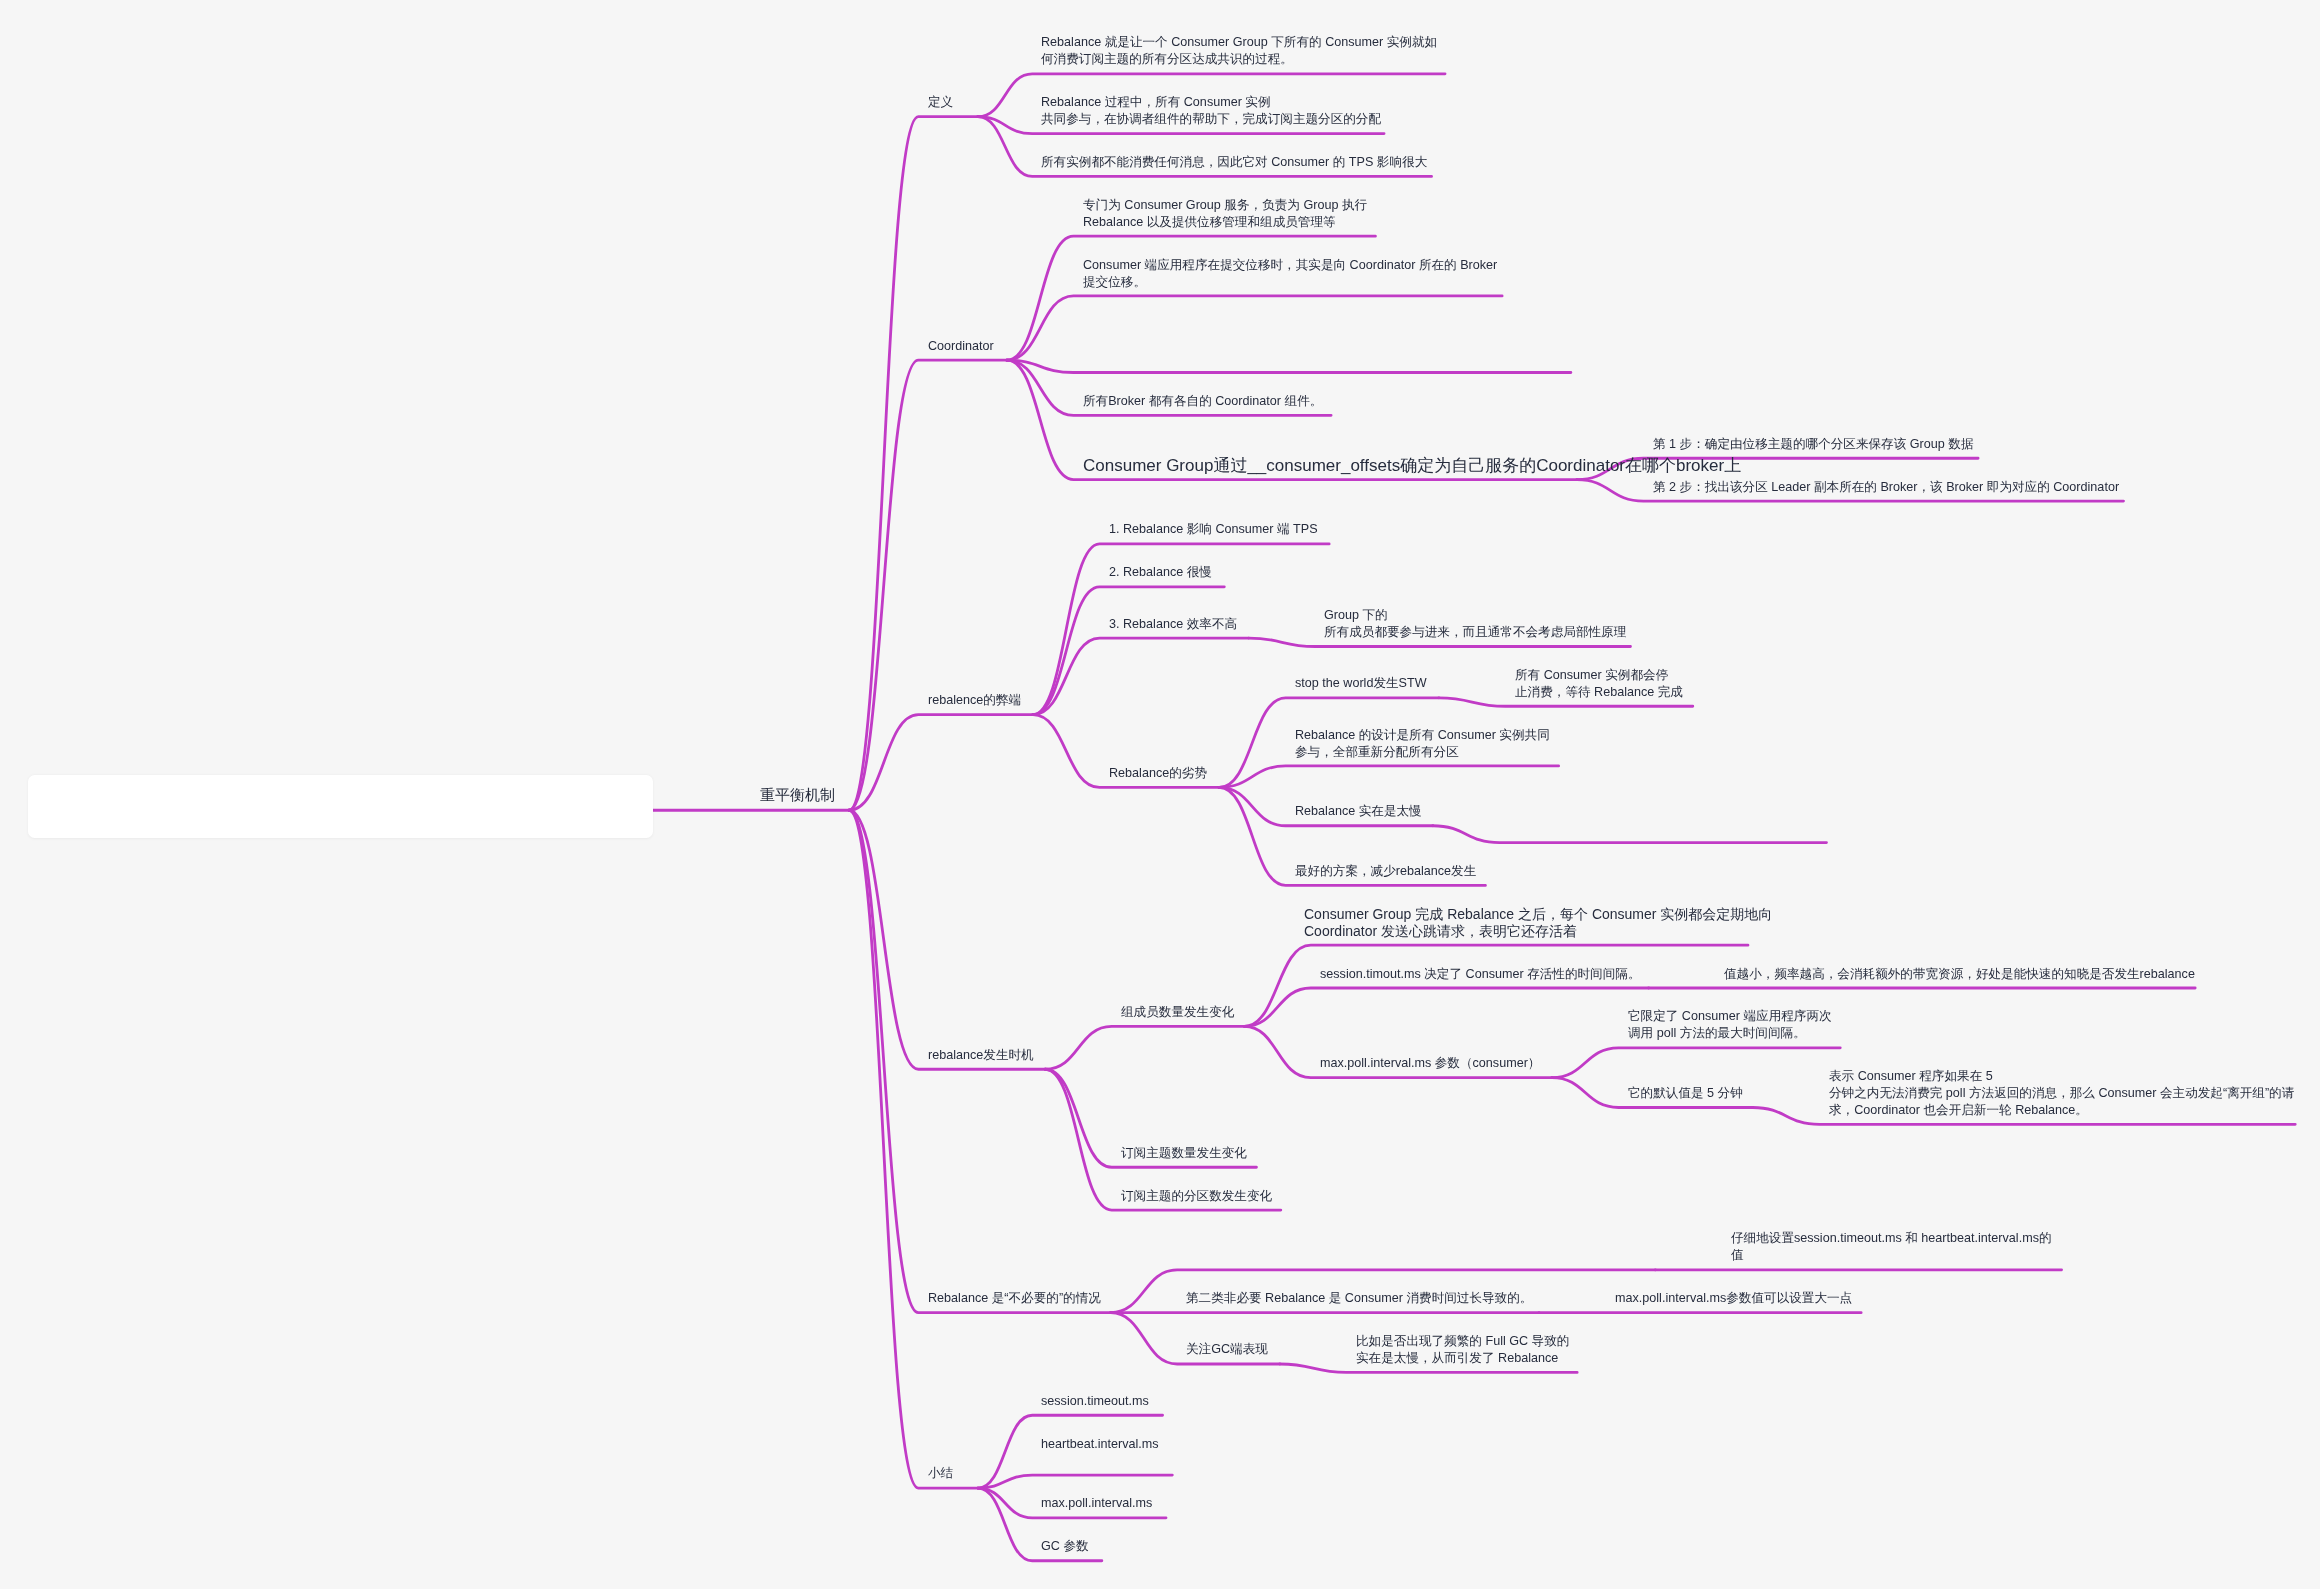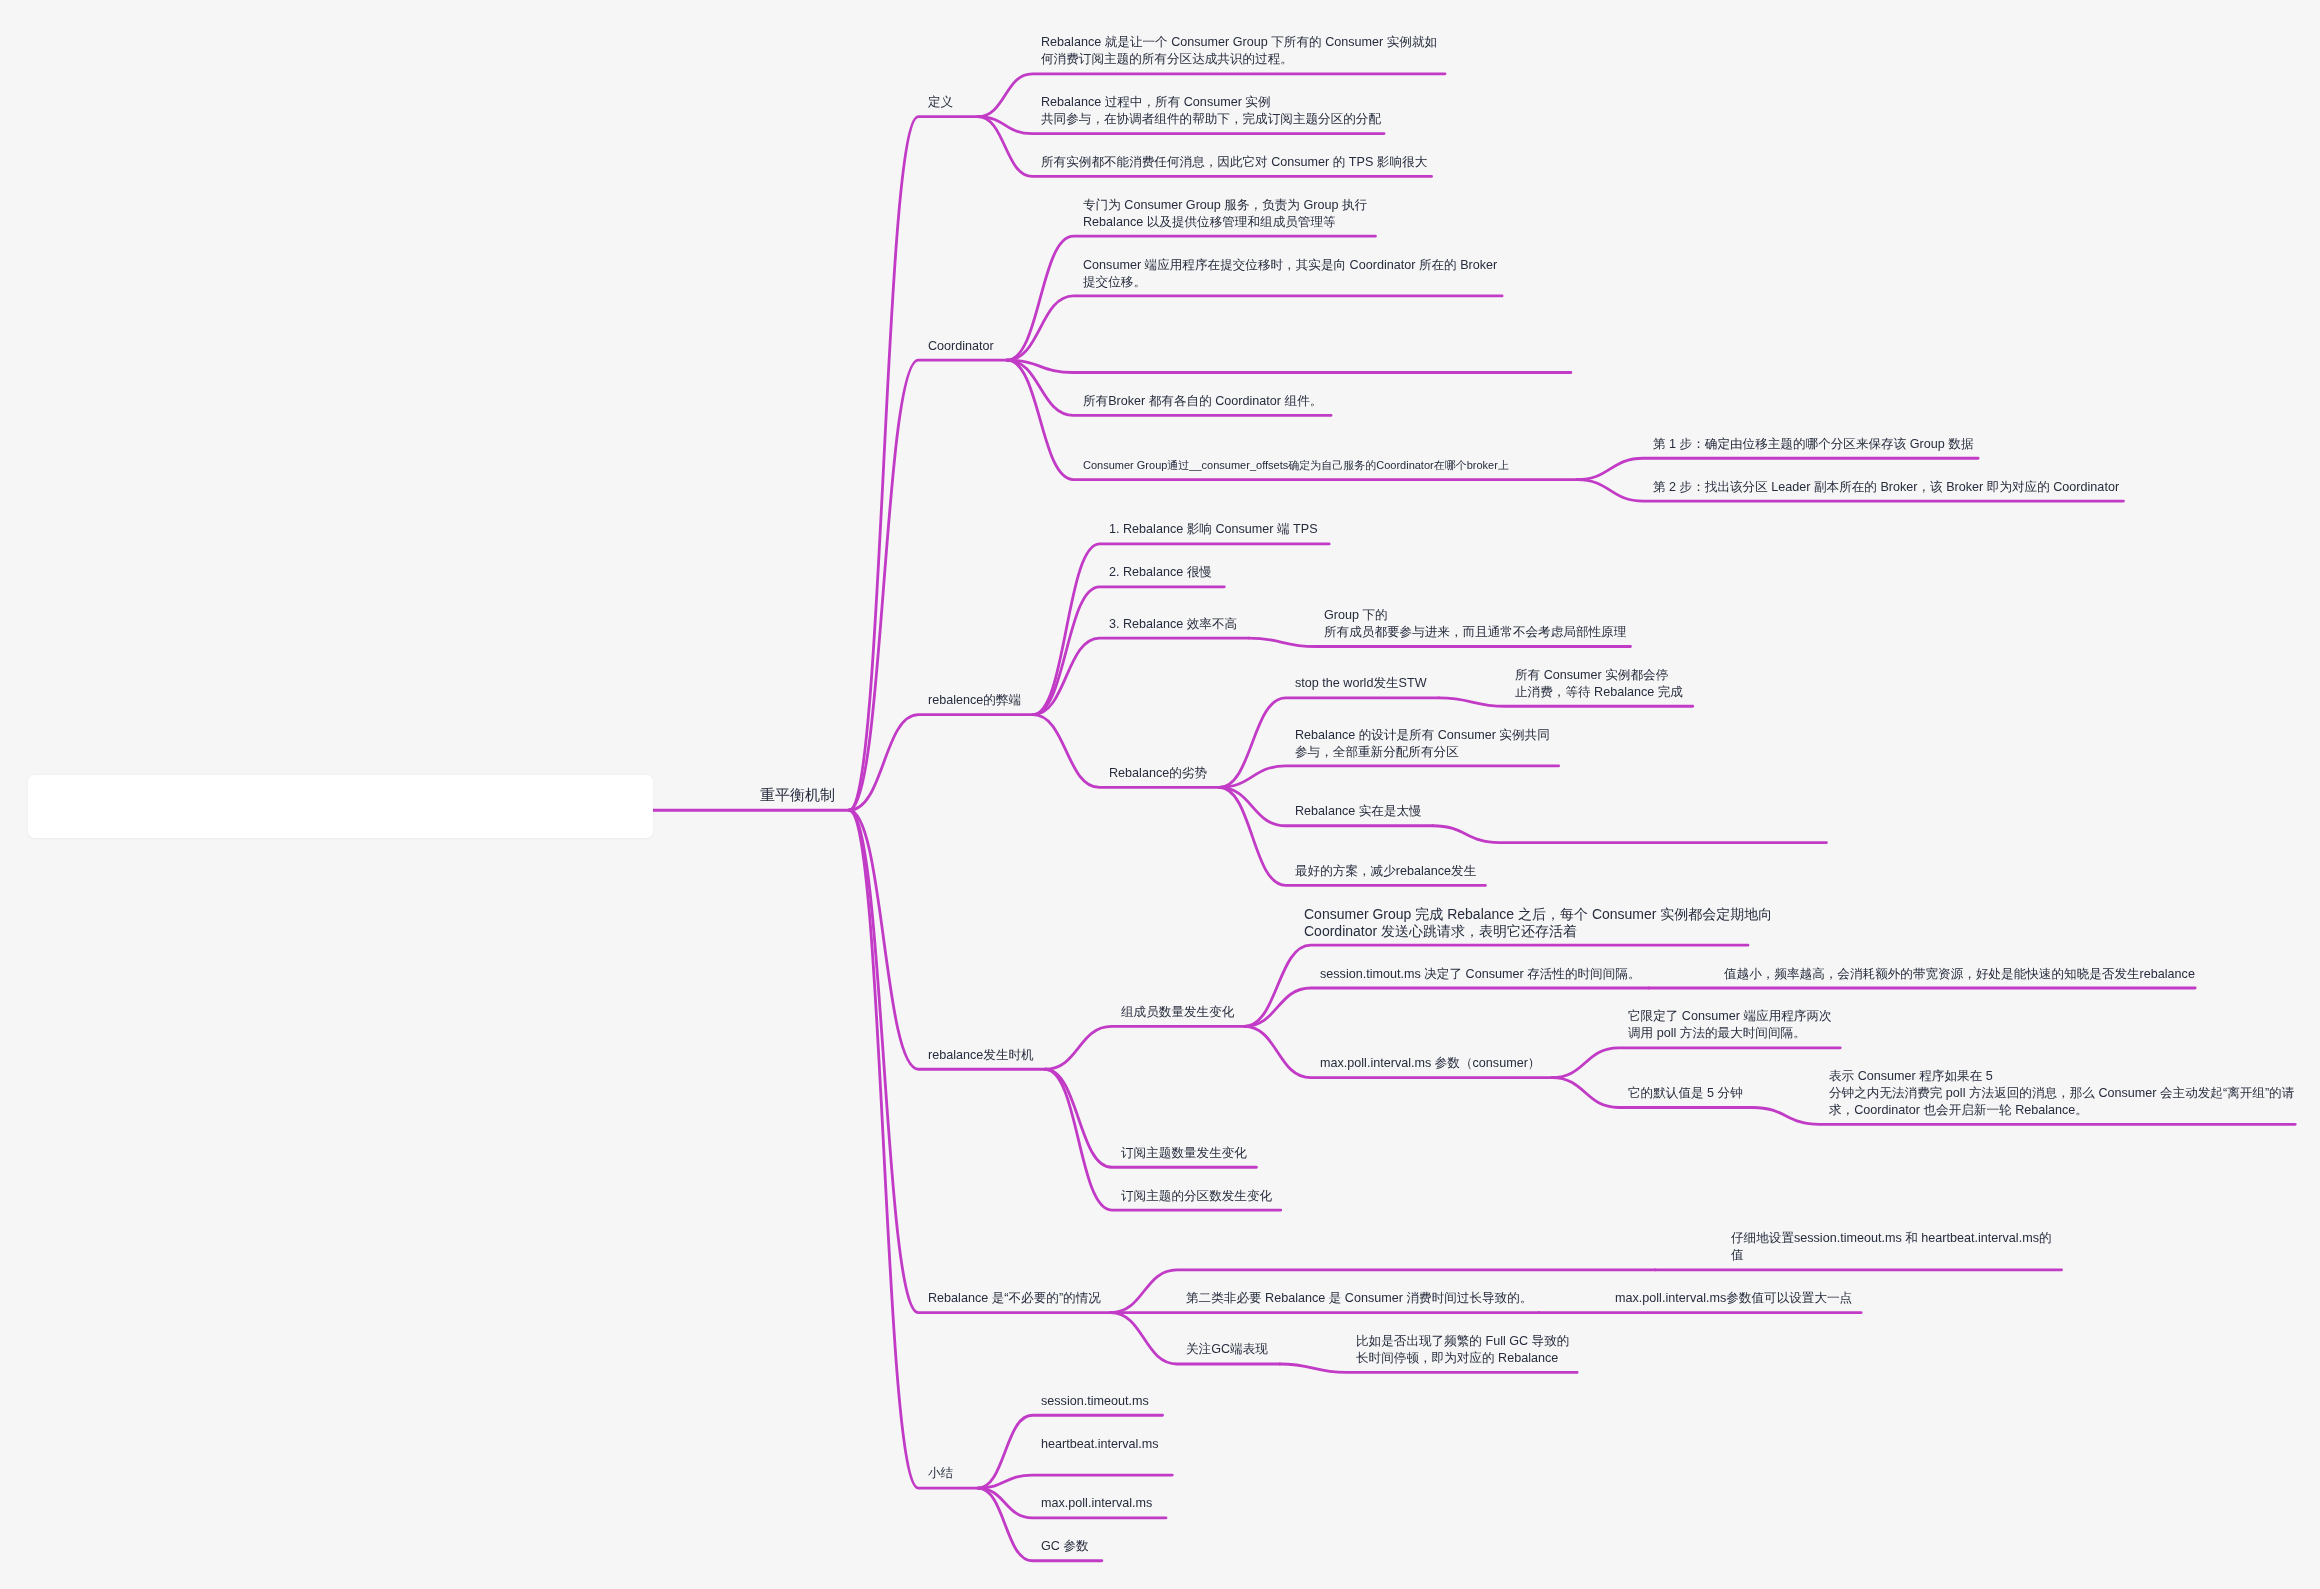--- a/index.html
+++ b/index.html
@@ -74,21 +74,21 @@
 
   <div class="topic" style="left:760px;top:785px;font-size:15px;line-height:19.7px"><div class="tl">重平衡机制</div></div>
   <div class="topic" style="left:928px;top:94px;font-size:12.6px;line-height:17px"><div class="tl">定义</div></div>
   <div class="topic" style="left:1041px;top:34px;font-size:12.6px;line-height:17px"><div class="tl">Rebalance 就是让一个 Consumer Group 下所有的 Consumer 实例就如</div><div class="tl">何消费订阅主题的所有分区达成共识的过程。</div></div>
   <div class="topic" style="left:1041px;top:94px;font-size:12.6px;line-height:17px"><div class="tl">Rebalance 过程中，所有 Consumer 实例</div><div class="tl">共同参与，在协调者组件的帮助下，完成订阅主题分区的分配</div></div>
   <div class="topic" style="left:1041px;top:154px;font-size:12.6px;line-height:17px"><div class="tl">所有实例都不能消费任何消息，因此它对 Consumer 的 TPS 影响很大</div></div>
   <div class="topic" style="left:928px;top:338px;font-size:12.6px;line-height:17px"><div class="tl">Coordinator</div></div>
   <div class="topic" style="left:1083px;top:197px;font-size:12.6px;line-height:17px"><div class="tl">专门为 Consumer Group 服务，负责为 Group 执行</div><div class="tl">Rebalance 以及提供位移管理和组成员管理等</div></div>
   <div class="topic" style="left:1083px;top:257px;font-size:12.6px;line-height:17px"><div class="tl">Consumer 端应用程序在提交位移时，其实是向 Coordinator 所在的 Broker</div><div class="tl">提交位移。</div></div>
   <div class="topic" style="left:1083px;top:393px;font-size:12.6px;line-height:17px"><div class="tl">所有Broker 都有各自的 Coordinator 组件。</div></div>
-  <div class="topic" style="left:1083px;top:457px;font-size:11px;line-height:17px"><div class="tl">Consumer Group通过__consumer_offsets确定为自己服务的Coordinator在哪个broker上</div></div>
+  <div class="topic" style="left:1083px;top:457px;font-size:17px;line-height:17px"><div class="tl">Consumer Group通过__consumer_offsets确定为自己服务的Coordinator在哪个broker上</div></div>
   <div class="topic" style="left:1653px;top:436px;font-size:12.6px;line-height:17px"><div class="tl">第 1 步：确定由位移主题的哪个分区来保存该 Group 数据</div></div>
   <div class="topic" style="left:1653px;top:479px;font-size:12.6px;line-height:17px"><div class="tl">第 2 步：找出该分区 Leader 副本所在的 Broker，该 Broker 即为对应的 Coordinator</div></div>
   <div class="topic" style="left:928px;top:692px;font-size:12.6px;line-height:17px"><div class="tl">rebalence的弊端</div></div>
   <div class="topic" style="left:1109px;top:521px;font-size:12.6px;line-height:17px"><div class="tl">1. Rebalance 影响 Consumer 端 TPS</div></div>
   <div class="topic" style="left:1109px;top:564px;font-size:12.6px;line-height:17px"><div class="tl">2. Rebalance 很慢</div></div>
   <div class="topic" style="left:1109px;top:616px;font-size:12.6px;line-height:17px"><div class="tl">3. Rebalance 效率不高</div></div>
   <div class="topic" style="left:1324px;top:607px;font-size:12.6px;line-height:17px"><div class="tl">Group 下的</div><div class="tl">所有成员都要参与进来，而且通常不会考虑局部性原理</div></div>
   <div class="topic" style="left:1109px;top:765px;font-size:12.6px;line-height:17px"><div class="tl">Rebalance的劣势</div></div>
   <div class="topic" style="left:1295px;top:675px;font-size:12.6px;line-height:17px"><div class="tl">stop the world发生STW</div></div>
   <div class="topic" style="left:1515px;top:667px;font-size:12.6px;line-height:17px"><div class="tl">所有 Consumer 实例都会停</div><div class="tl">止消费，等待 Rebalance 完成</div></div>
@@ -104,20 +104,20 @@
   <div class="topic" style="left:1628px;top:1008px;font-size:12.6px;line-height:17px"><div class="tl">它限定了 Consumer 端应用程序两次</div><div class="tl">调用 poll 方法的最大时间间隔。</div></div>
   <div class="topic" style="left:1628px;top:1085px;font-size:12.6px;line-height:17px"><div class="tl">它的默认值是 5 分钟</div></div>
   <div class="topic" style="left:1829px;top:1068px;font-size:12.6px;line-height:17px"><div class="tl">表示 Consumer 程序如果在 5</div><div class="tl">分钟之内无法消费完 poll 方法返回的消息，那么 Consumer 会主动发起“离开组”的请</div><div class="tl">求，Coordinator 也会开启新一轮 Rebalance。</div></div>
   <div class="topic" style="left:1121px;top:1145px;font-size:12.6px;line-height:17px"><div class="tl">订阅主题数量发生变化</div></div>
   <div class="topic" style="left:1121px;top:1188px;font-size:12.6px;line-height:17px"><div class="tl">订阅主题的分区数发生变化</div></div>
   <div class="topic" style="left:928px;top:1290px;font-size:12.6px;line-height:17px"><div class="tl">Rebalance 是“不必要的”的情况</div></div>
   <div class="topic" style="left:1731px;top:1230px;font-size:12.6px;line-height:17px"><div class="tl">仔细地设置session.timeout.ms 和 heartbeat.interval.ms的</div><div class="tl">值</div></div>
   <div class="topic" style="left:1186px;top:1290px;font-size:12.6px;line-height:17px"><div class="tl">第二类非必要 Rebalance 是 Consumer 消费时间过长导致的。</div></div>
   <div class="topic" style="left:1615px;top:1290px;font-size:12.6px;line-height:17px"><div class="tl">max.poll.interval.ms参数值可以设置大一点</div></div>
   <div class="topic" style="left:1186px;top:1341px;font-size:12.6px;line-height:17px"><div class="tl">关注GC端表现</div></div>
-  <div class="topic" style="left:1356px;top:1333px;font-size:12.6px;line-height:17px"><div class="tl">比如是否出现了频繁的 Full GC 导致的</div><div class="tl">长时间停顿，即为对应的 Rebalance</div></div>
+  <div class="topic" style="left:1356px;top:1333px;font-size:12.6px;line-height:17px"><div class="tl">比如是否出现了频繁的 Full GC 导致的</div><div class="tl">实在是太慢，从而引发了 Rebalance</div></div>
   <div class="topic" style="left:928px;top:1465px;font-size:12.6px;line-height:17px"><div class="tl">小结</div></div>
   <div class="topic" style="left:1041px;top:1393px;font-size:12.6px;line-height:17px"><div class="tl">session.timeout.ms</div></div>
   <div class="topic" style="left:1041px;top:1436px;font-size:12.6px;line-height:17px"><div class="tl">heartbeat.interval.ms</div><div class="tl"></div></div>
   <div class="topic" style="left:1041px;top:1495px;font-size:12.6px;line-height:17px"><div class="tl">max.poll.interval.ms</div></div>
   <div class="topic" style="left:1041px;top:1538px;font-size:12.6px;line-height:17px"><div class="tl">GC 参数</div></div>
 </div>
 
 
 </body></html>

